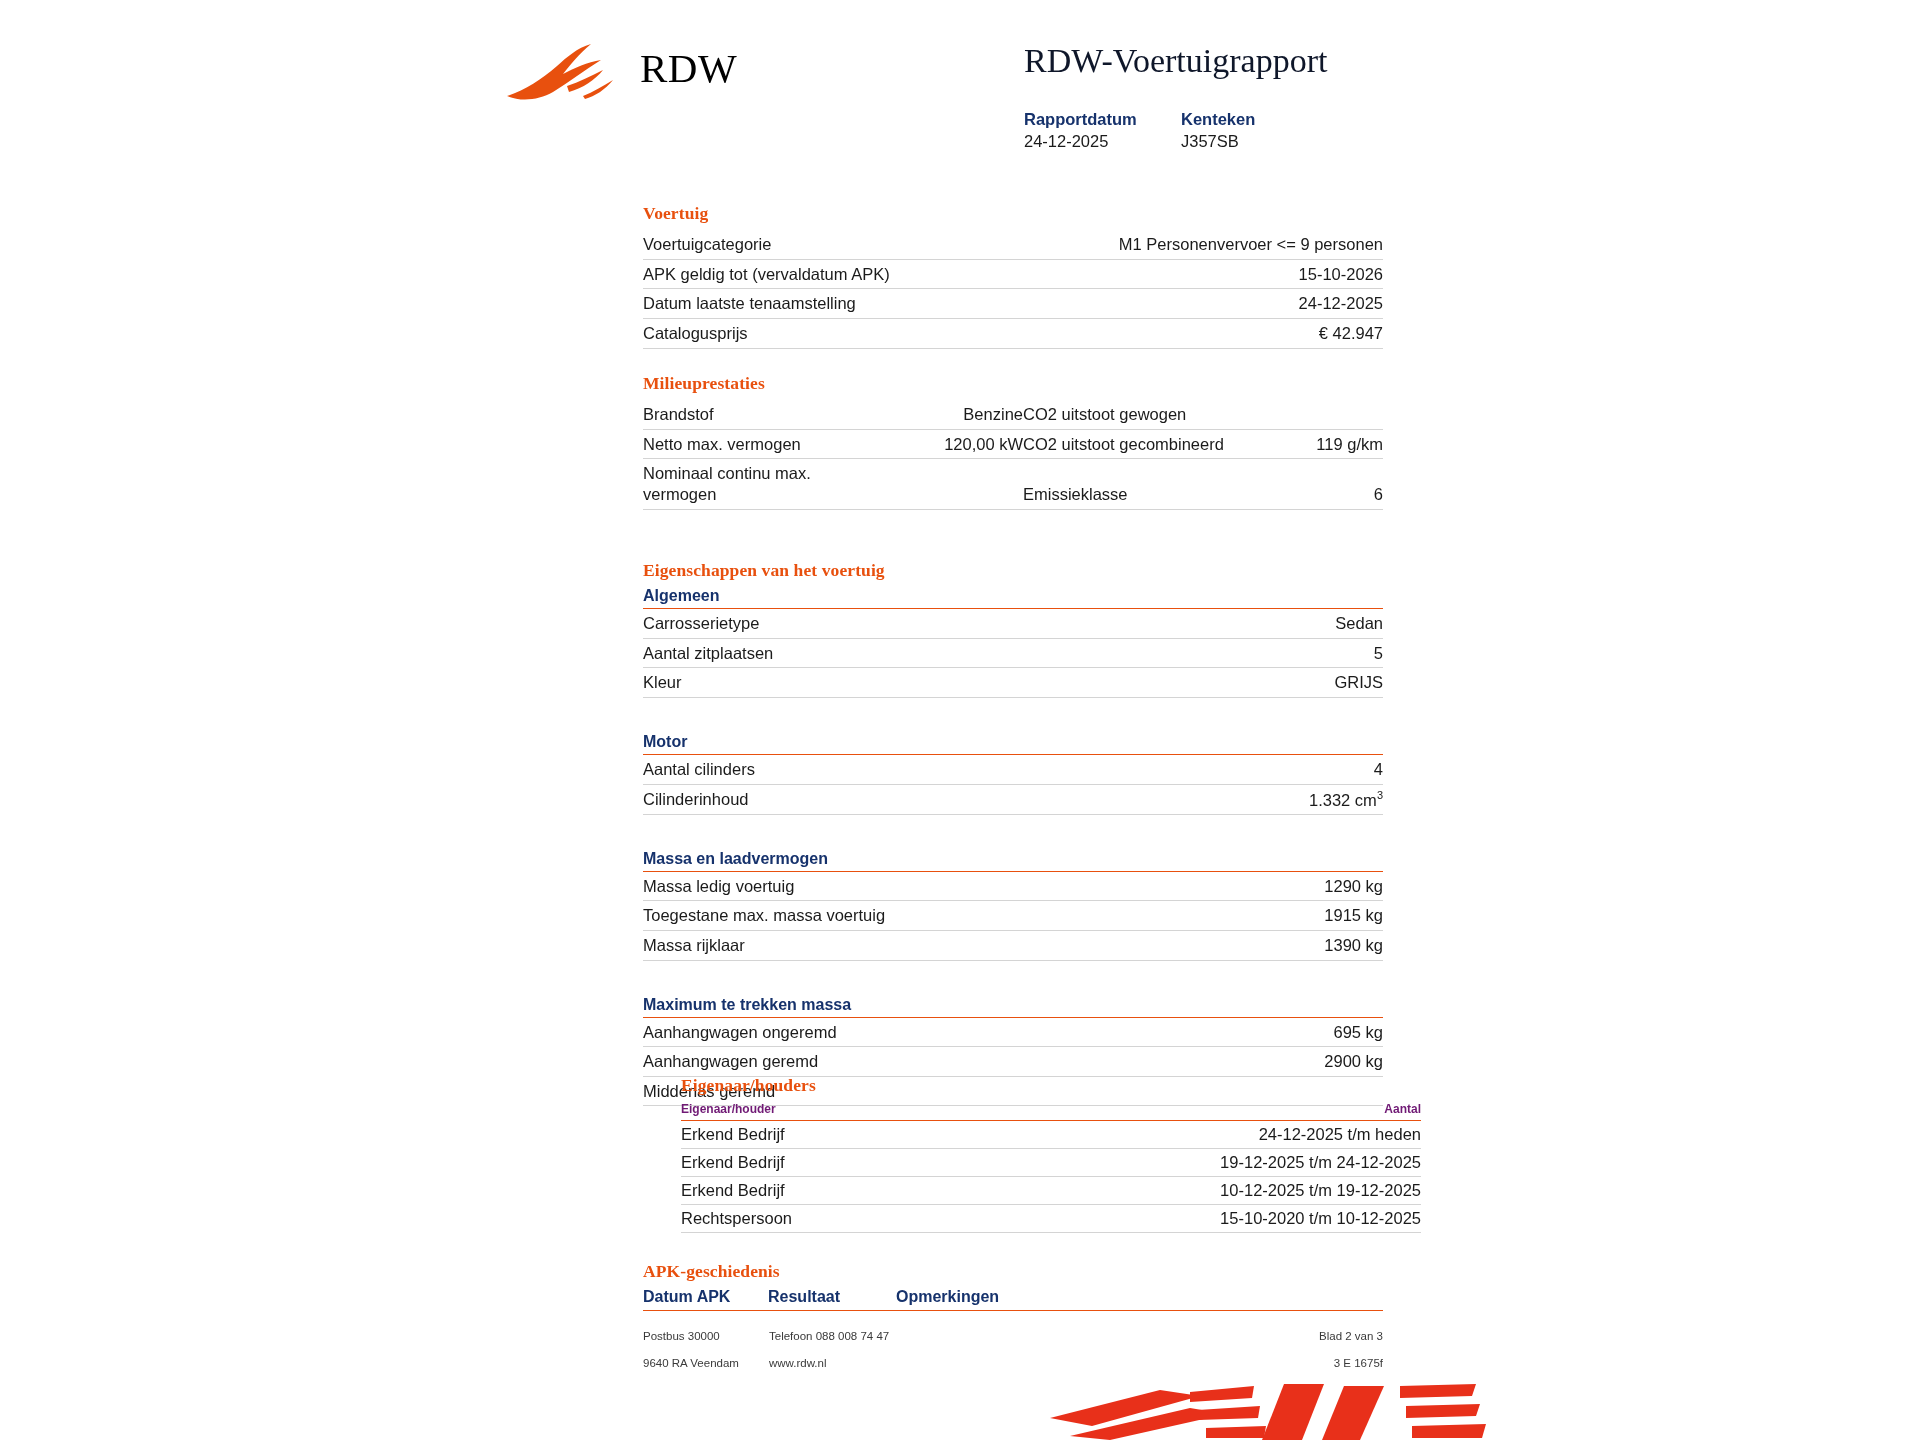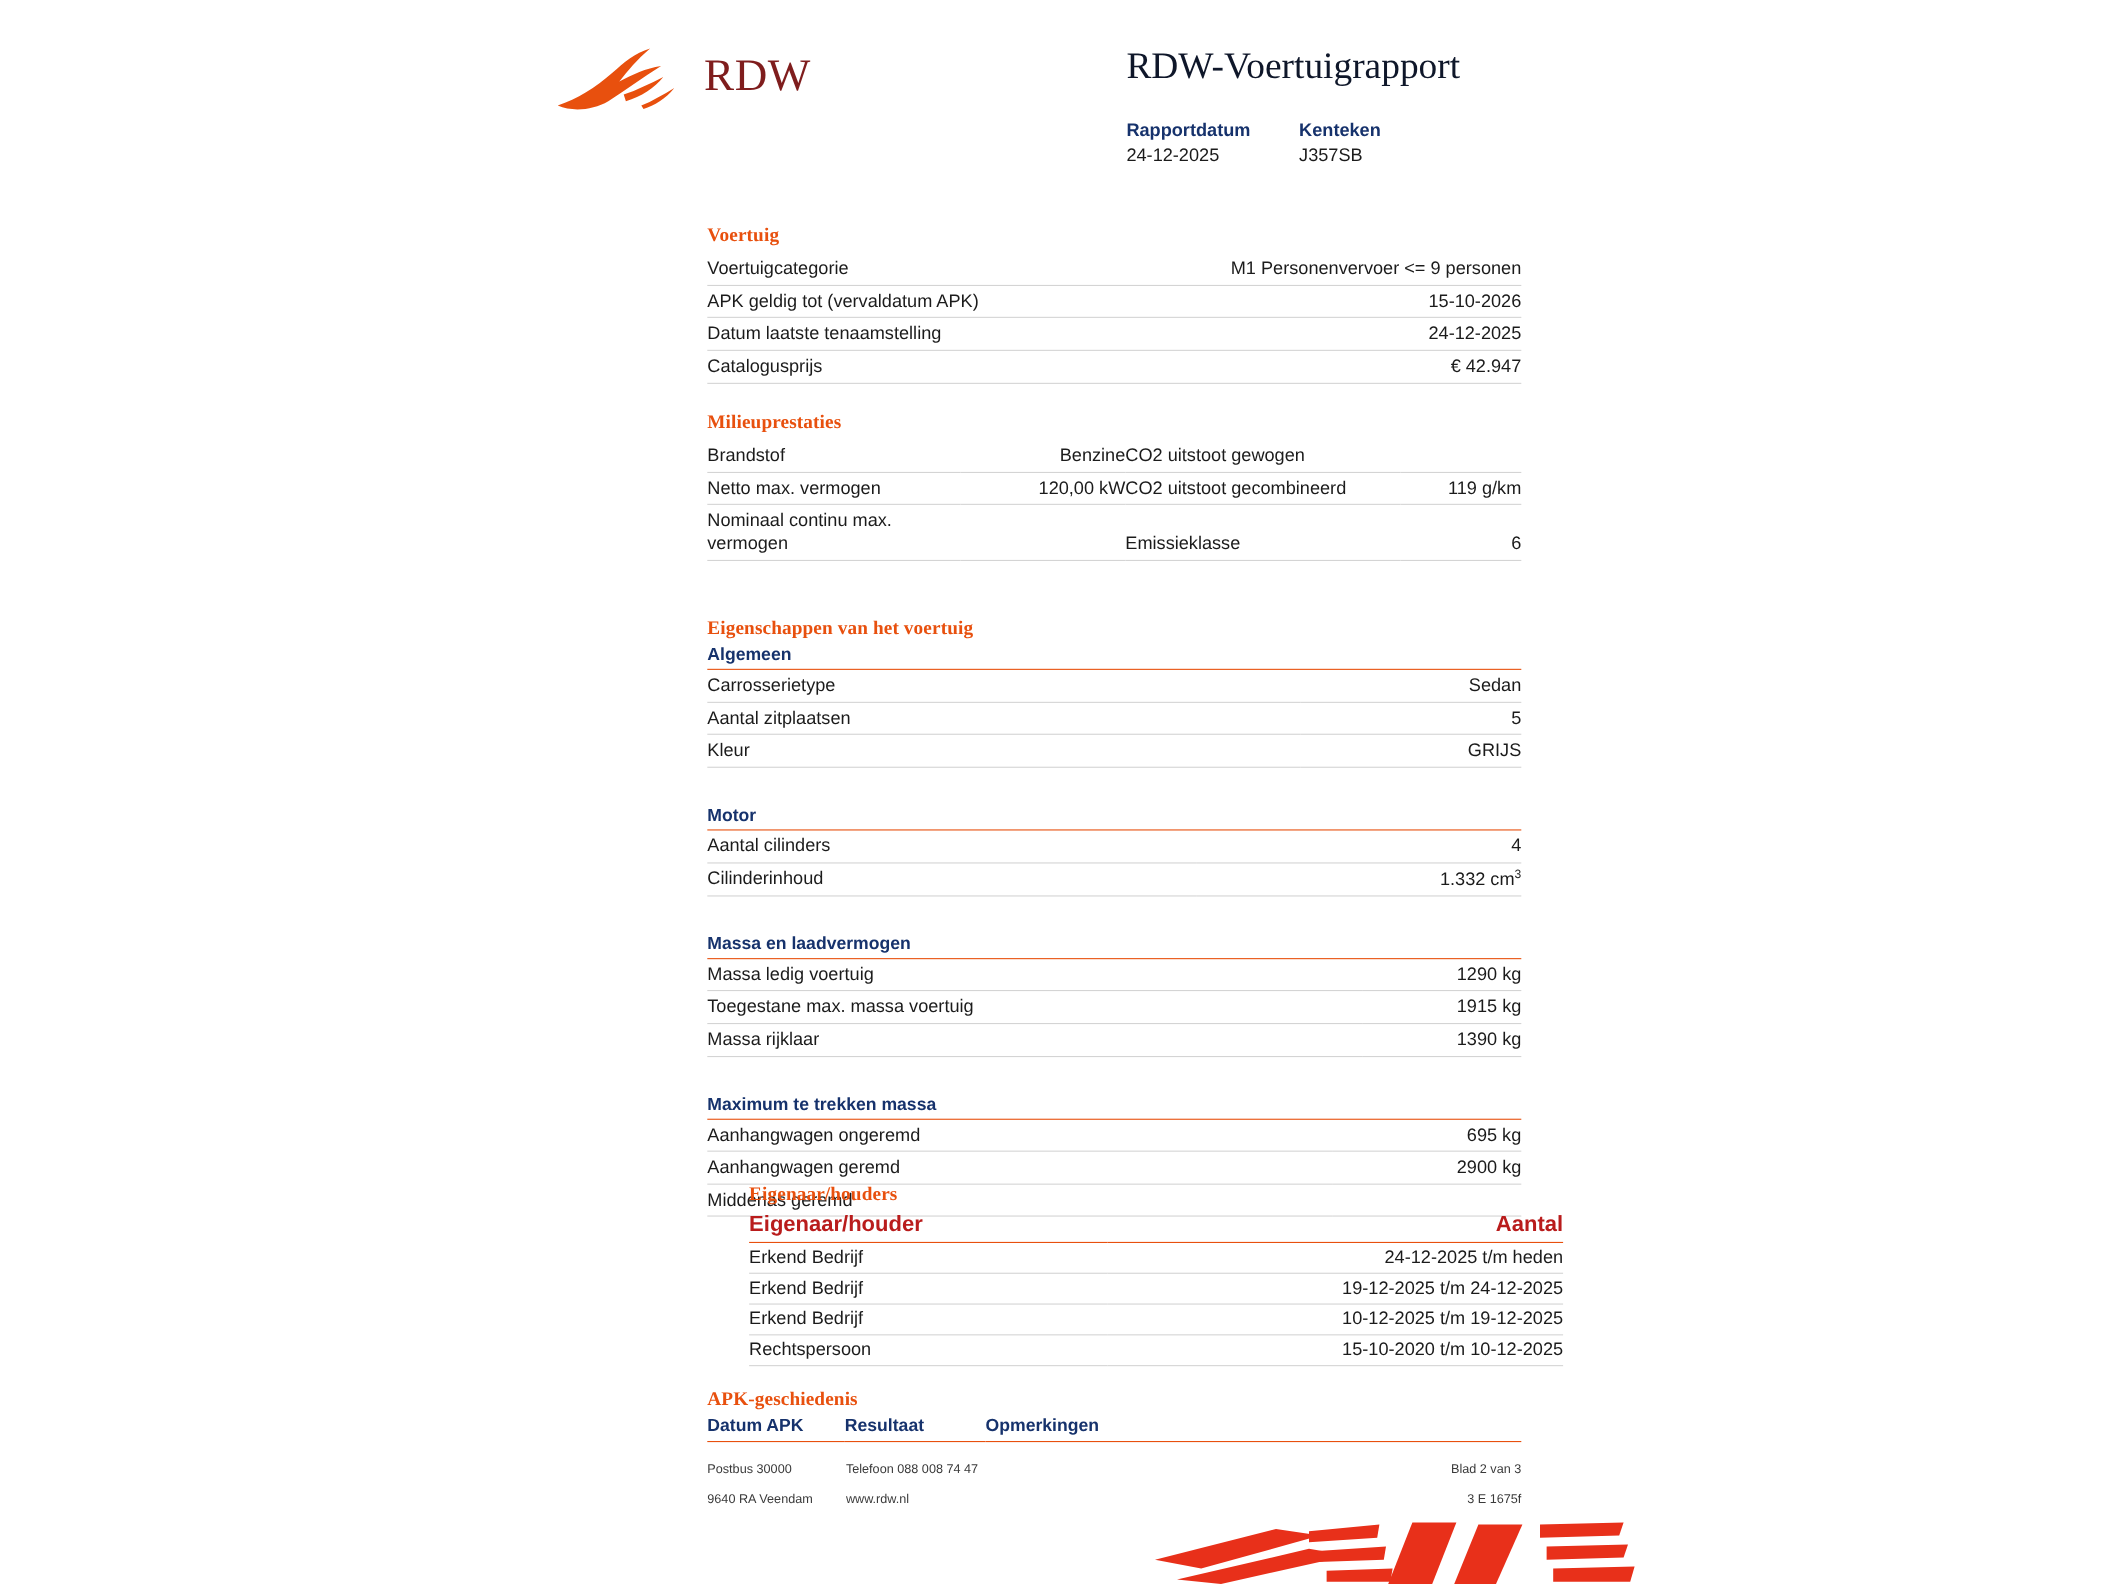--- a/index.html
+++ b/index.html
@@ -43,21 +43,21 @@
     width: 120px;
     height: 62px;
   }
   .logo-text {
     position: absolute;
     left: 135px;
     top: 14px;
     font-family: "Liberation Serif", serif;
     font-size: 41px;
     letter-spacing: 0.5px;
-    color: #7f1d1d;
+    color: #000000;
     font-weight: 400;
   }
   .report-title {
     position: absolute;
     left: 1024px;
     top: 42px;
     font-family: "Liberation Serif", serif;
     font-size: 34px;
     color: #0f172a;
   }
@@ -128,23 +128,23 @@
 
   .sup { font-size: 11px; vertical-align: super; }
 
   
   table.owners {
     border-collapse: collapse;
     width: 100%;
     font-size: 16.5px;
   }
   table.owners th {
-    font-size: 20px;
+    font-size: 12px;
     font-weight: bold;
-    color: #b91c1c;
+    color: #701a75;
     text-align: left;
     padding: 0 0 4px 0;
     border-bottom: 1.4px solid #e8500e;
   }
   table.owners th.right { text-align: right; }
   table.owners td {
     padding: 4px 0;
     border-bottom: 1px solid #d4d4d4;
   }
   table.owners td.right { text-align: right; }

